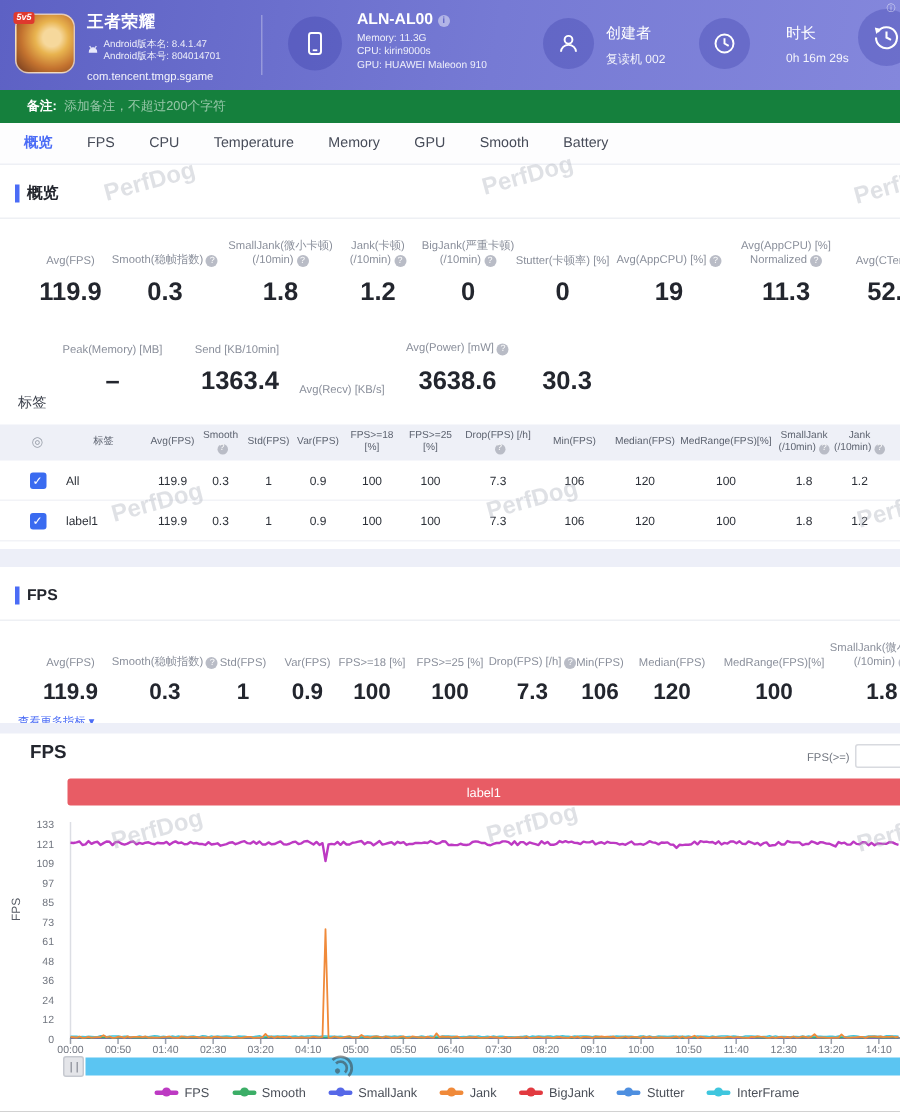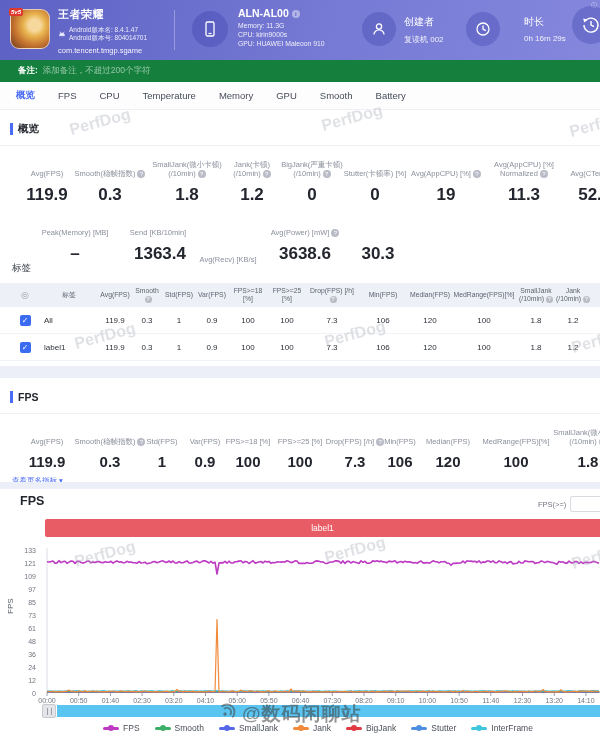--- a/index.html
+++ b/index.html
@@ -470,15 +470,14 @@
   <div class="weibo">
     <span>
       <svg width="22" height="22" viewBox="0 0 22 22">
           <g transform="rotate(45 11 11)" fill="none" stroke="#3d3d3d" stroke-width="1.8">
             <path d="M3.5 11 a7.5 7.5 0 0 1 15 0"></path>
             <path d="M6.8 11 a4.2 4.2 0 0 1 8.4 0"></path>
           </g>
           <circle cx="11" cy="13.8" r="1.7" fill="#3d3d3d" transform="rotate(45 11 11)"></circle>
         </svg>
     </span>
-    <span class="weibo-txt">@数码闲聊站</span>
   </div>
 </div>
 
 </body></html>

